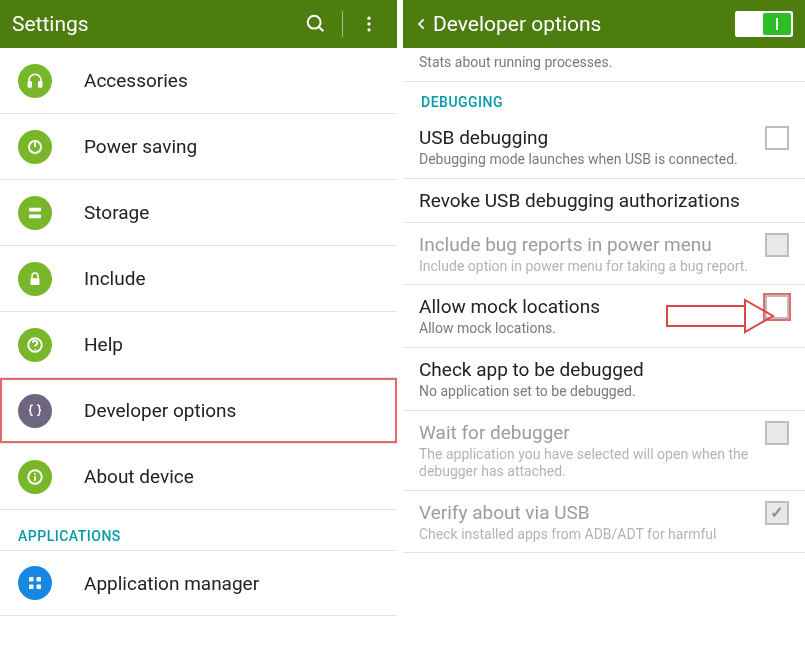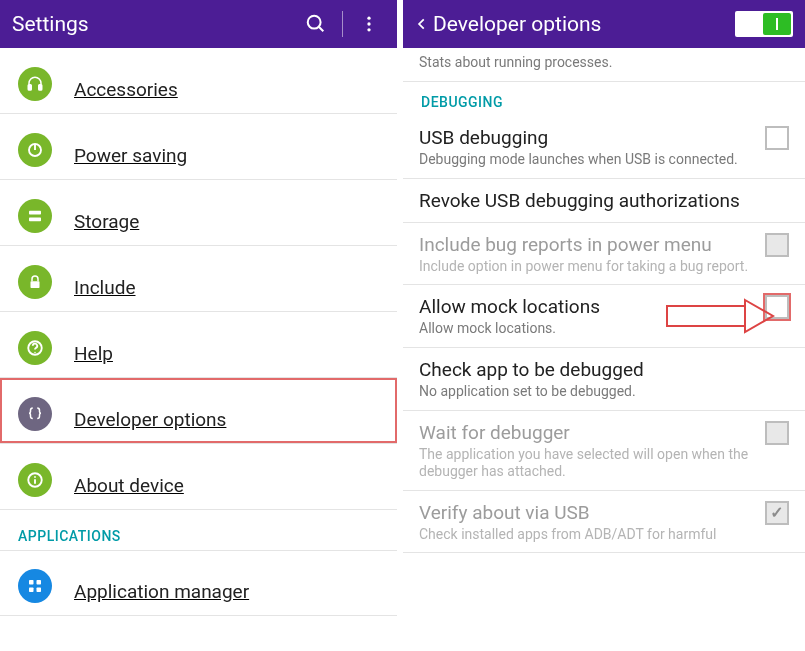--- a/index.html
+++ b/index.html
@@ -14,46 +14,45 @@
   .panel {
     height: 100%;
     overflow: hidden;
     display: flex;
     flex-direction: column;
     background: #fff;
   }
   .panel.left { width: 403px; border-right: 6px solid #fff; }
   .panel.right { flex: 1; }
   .action-bar {
-    background: #4c1d95;
+    background: #4d7c0f;
     color: #fff;
     height: 48px;
     display: flex;
     align-items: center;
     padding: 0 12px;
     gap: 10px;
   }
   .action-bar .title { font-size: 21px; font-weight: 400; flex: 1; }
   .action-bar .back { display: flex; align-items: center; gap: 4px; flex: 1;}
   .iconbtn { width: 32px; display: flex; align-items: center; justify-content: center; }
   .vdiv { width: 1px; height: 26px; background: rgba(255,255,255,.5);}
   .toggle {
     width: 58px; height: 26px; background: #fff; border-radius: 2px;
     display: flex; justify-content: flex-end; align-items: center;
   }
   .toggle .knob { width: 28px; height: 22px; margin: 2px; background: #2dbd24; border-radius: 2px; display:flex; align-items:center; justify-content:center;}
   .toggle .knob .bar { width: 2px; height: 12px; background: #fff; }
   .content { flex: 1; overflow-y: hidden; }
   .list-item {
-    display: flex; align-items: flex-end;
+    display: flex; align-items: center;
     padding: 12px 16px 12px 18px;
     border-bottom: 1px solid #e4e4e4;
     min-height: 66px;
-    gap: 22px;
-    text-decoration: underline;
+    gap: 32px;
   }
   .list-item .label { font-size: 19px; color: #222; }
   .circ {
     width: 34px; height: 34px; border-radius: 50%;
     display: flex; align-items: center; justify-content: center;
     flex-shrink: 0;
   }
   .circ.green { background: #79b72a; }
   .circ.gray  { background: #6e6681; }
   .circ.blue  { background: #1688e2; }

